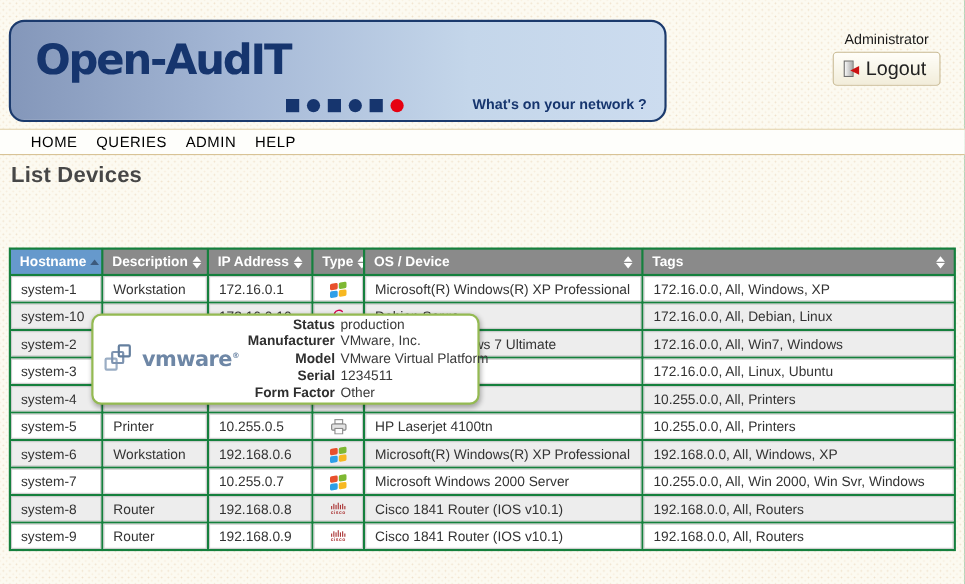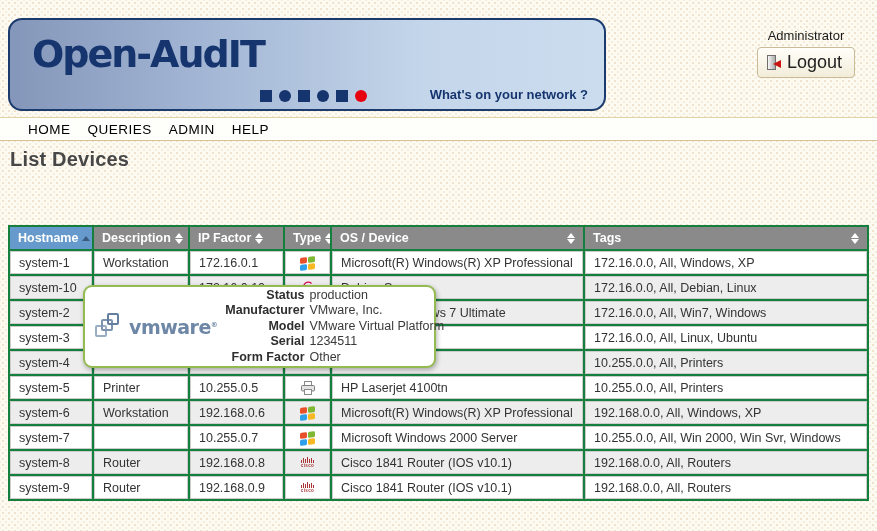--- a/index.html
+++ b/index.html
@@ -167,21 +167,21 @@
           <div class="hwrap">
             <span class="hlabel">Description</span>
             <span class="sicon">
               <i class="tu"></i>
               <i class="td"></i>
             </span>
           </div>
         </th>
         <th class="c2">
           <div class="hwrap">
-            <span class="hlabel">IP Factor</span>
+            <span class="hlabel">IP Address</span>
             <span class="sicon">
               <i class="tu"></i>
               <i class="td"></i>
             </span>
           </div>
         </th>
         <th class="c3">
           <div class="hwrap spread">
             <span class="hlabel">Type</span>
             <span class="sicon">

